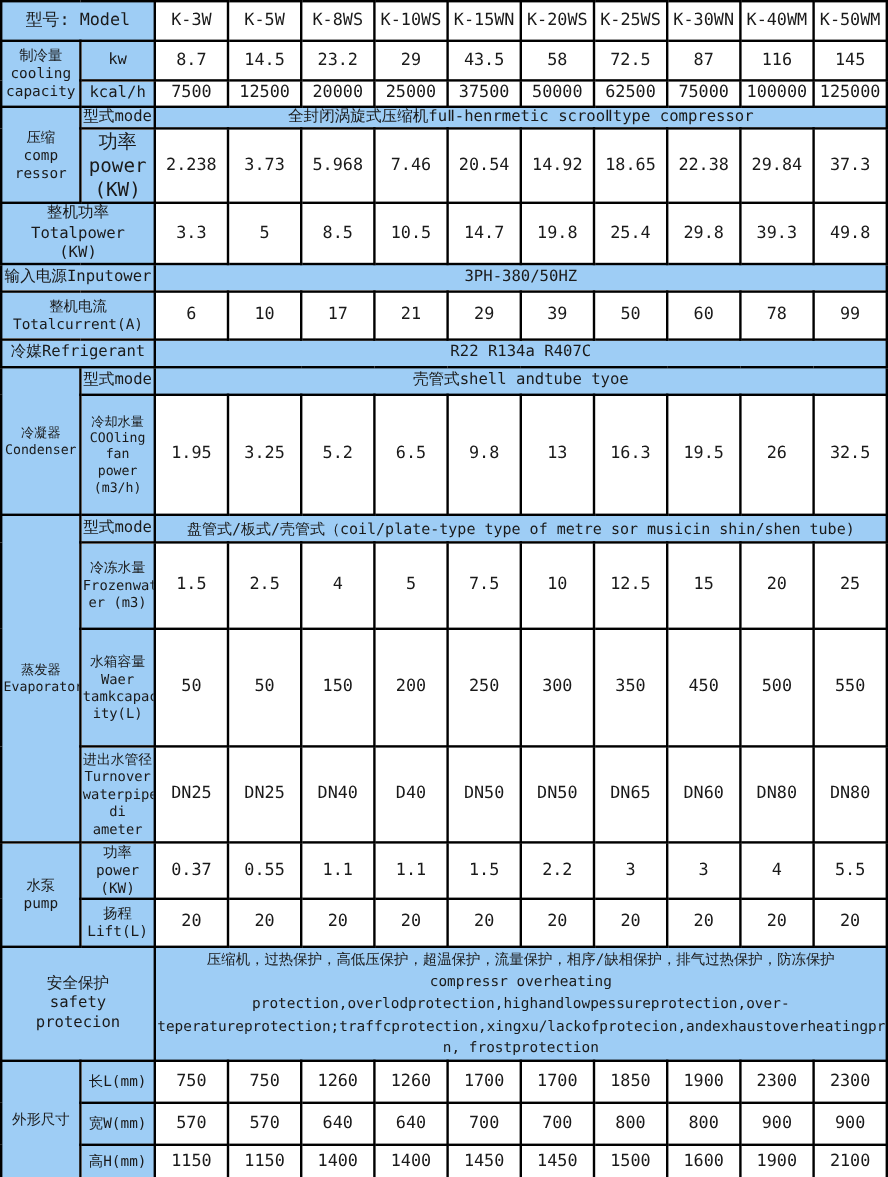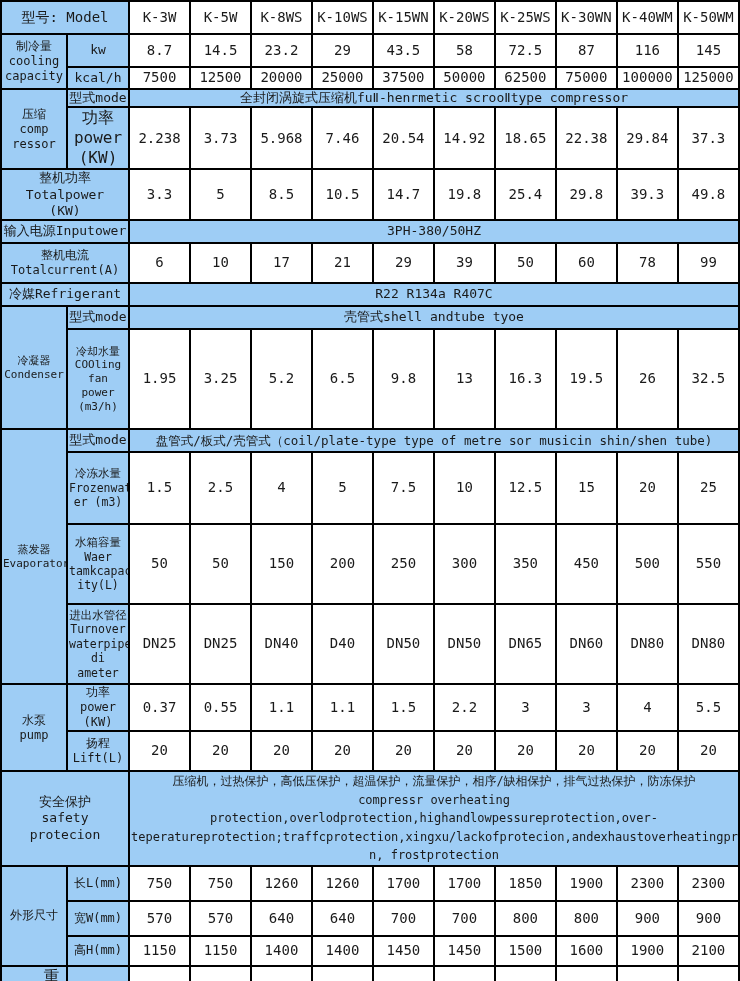--- a/index.html
+++ b/index.html
@@ -210,21 +210,21 @@
           <td class="val">2.5</td>
           <td class="val">4</td>
           <td class="val">5</td>
           <td class="val">7.5</td>
           <td class="val">10</td>
           <td class="val">12.5</td>
           <td class="val">15</td>
           <td class="val">20</td>
           <td class="val">25</td>
         </tr>
-        <tr data-row="tank-capacity" style="height: 80px; border-radius: 23px;">
+        <tr data-row="tank-capacity" style="height: 98px; border-radius: 23px;">
           <td class="lbl blue">水箱容量
 Waer
 tamkcapac
 ity(L)</td>
           <td class="val">50</td>
           <td class="val">50</td>
           <td class="val">150</td>
           <td class="val">200</td>
           <td class="val">250</td>
           <td class="val">300</td>

